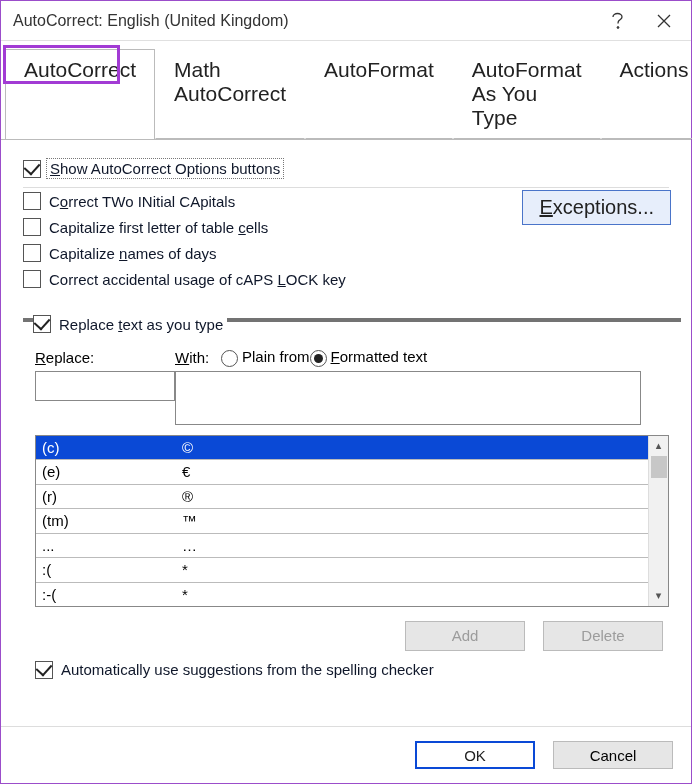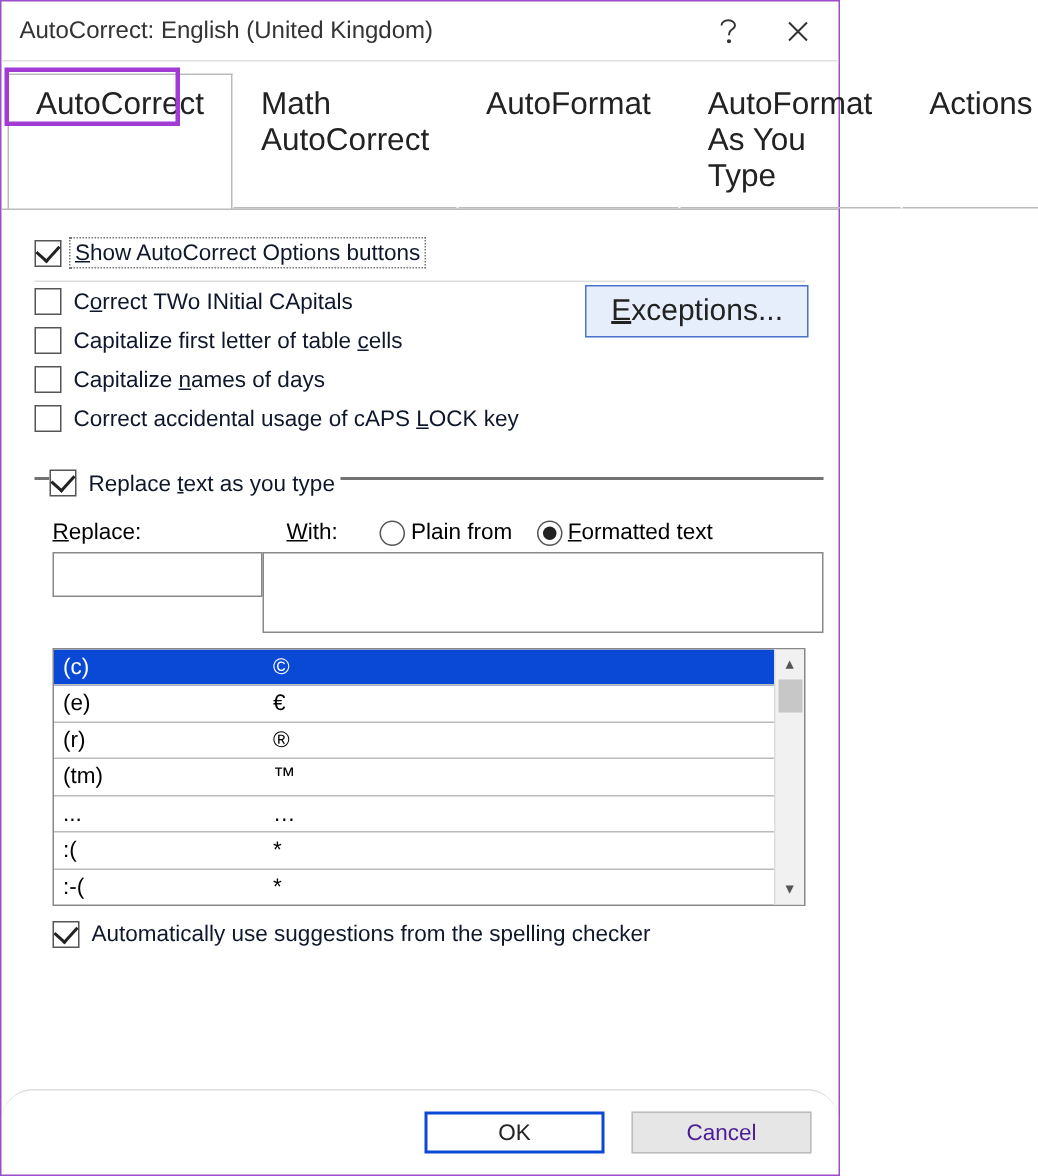--- a/index.html
+++ b/index.html
@@ -1,18 +1,18 @@
 <!DOCTYPE html>
 <html><head>
 <meta charset="utf-8">
 <style>
   * { box-sizing: border-box; font-family: "Segoe UI", Tahoma, sans-serif; }
   body { margin: 0; background:#fff; }
   .window {
-    width: 560px; height: 784px;
+    width: 692px; height: 784px;
     border: 1px solid #9b4dca;
     background:#fff;
     display:flex; flex-direction:column;
   }
   .titlebar {
     display:flex; align-items:center;
     height:40px; padding: 0 4px 0 12px;
     color:#333; font-size:16px;
     border-bottom:1px solid #e0e0e0;
   }
@@ -59,30 +59,30 @@
   .first-opt {
     border:1px dotted #777; display:inline-block; padding:1px 3px;
     margin-left:-3px;
   }
   .exceptions-btn {
     position:absolute; right:20px; top:50px;
     background:#e7eefb; border:1px solid #4a74c9;
     padding:5px 16px; font-size:20px; color:#222;
   }
   .group2 {
-    border-top:2px solid #737373; margin-top:26px; padding-top:0px;
+    border-top:4px solid #737373; margin-top:26px; padding-top:0px;
     display:flex; flex-direction:column;
     position:relative;
   }
   .group2 .group-head {
     position:relative; top:-11px; background:#fff; display:flex; align-items:center; gap:8px;
     padding-right:4px; width:fit-content; margin-left:10px;
   }
   .row-labels {
-    display:flex; align-items:center; gap:16px; font-size:15px;
+    display:flex; align-items:center; font-size:15px;
     margin-left:12px;
   }
   .row-labels .lbl-replace { width:140px; }
   .row-labels .lbl-with { width:46px; }
   .radio {
     width:17px; height:17px; border:1px solid #555; border-radius:50%; display:inline-block;
     position:relative; margin-right:4px; vertical-align:middle;
   }
   .radio.sel::after {
     content:""; position:absolute; left:3px; top:3px; width:9px; height:9px;
@@ -128,25 +128,24 @@
   }
   .gbtn {
     width:120px; height:30px; border:1px solid #bbb;
     background:#e6e6e6; color:#9c9c9c; font-size:15px;
   }
   .auto-sug { margin:10px 0 0 12px; }
   .footer {
     border-top:1px solid #ddd;
     display:flex; justify-content:flex-end; gap:18px;
     padding:14px 18px;
-    border-radius:21px;
   }
   .fbtn {
     width:120px; height:28px; font-size:15px; background:#e6e6e6;
-    border:1px solid #bbb; color:#4c1d95;
+    border:1px solid #bbb; color:#000000;
   }
   .fbtn.primary {
     background:#fff; border:1px solid #0a49d6; color:#222;
     box-shadow:0 0 0 1px #0a49d6 inset;
   }
   u { text-decoration: underline; }
   .hrline { border-top:1px solid #ddd; margin-top:4px; margin-right:12px;}
 </style>
 </head>
 <body>
@@ -254,20 +253,24 @@
               <div class="c2">*</div>
             </div>
           </div>
         <div class="scrollbar">
           <div class="arrow">▴</div>
           <div class="thumb"></div>
           <div class="arrow down">▾</div>
         </div>
       </div>
 
+      <div class="add-del-row">
+        <button class="gbtn">Add</button>
+        <button class="gbtn">Delete</button>
+      </div>
 
       <div class="chk-row auto-sug">
         <span class="chk checked"></span>
         <span><span>Automatically use su</span><u>g</u><span>gestions from the spelling checker</span></span>
       </div>
     </div>
   </div>
 
   <div class="footer">
     <button class="fbtn primary">OK</button>

